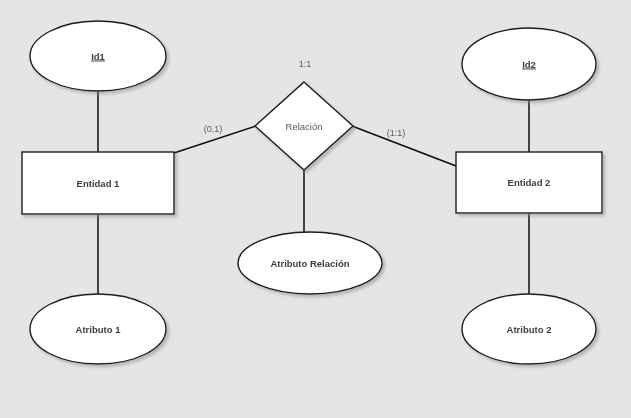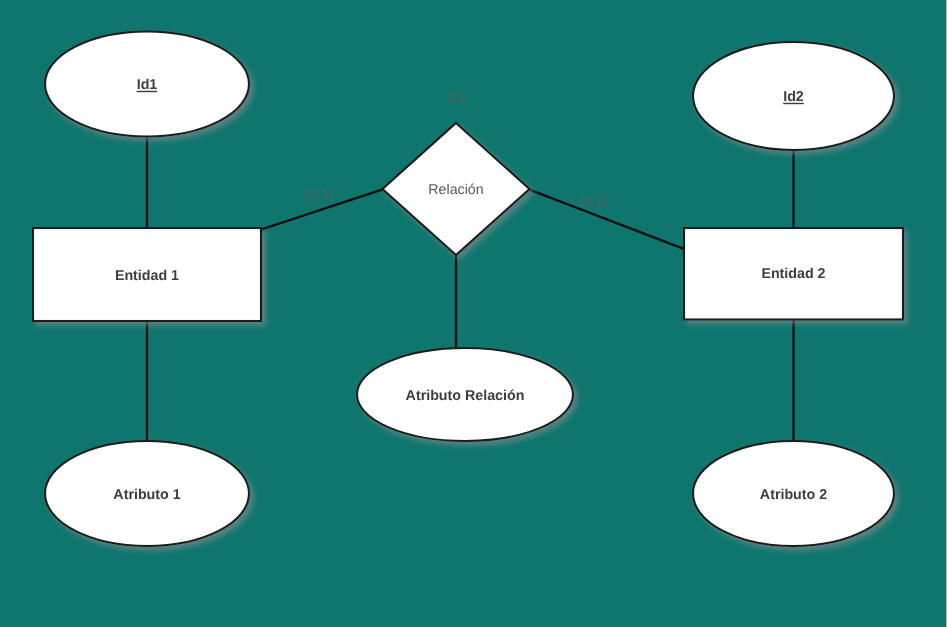--- a/index.html
+++ b/index.html
@@ -10,21 +10,21 @@
   body {
     width: 631px;
     height: 418px;
     font-family: "Liberation Sans", sans-serif;
     overflow: hidden;
   }
   #diagram-canvas {
     position: relative;
     width: 631px;
     height: 418px;
-    background: #0f766e;
+    background: #e5e5e5;
   }
   #er-svg {
     position: absolute;
     left: 0;
     top: 0;
     width: 631px;
     height: 418px;
   }
   .shape-fill {
     fill: #ffffff;

